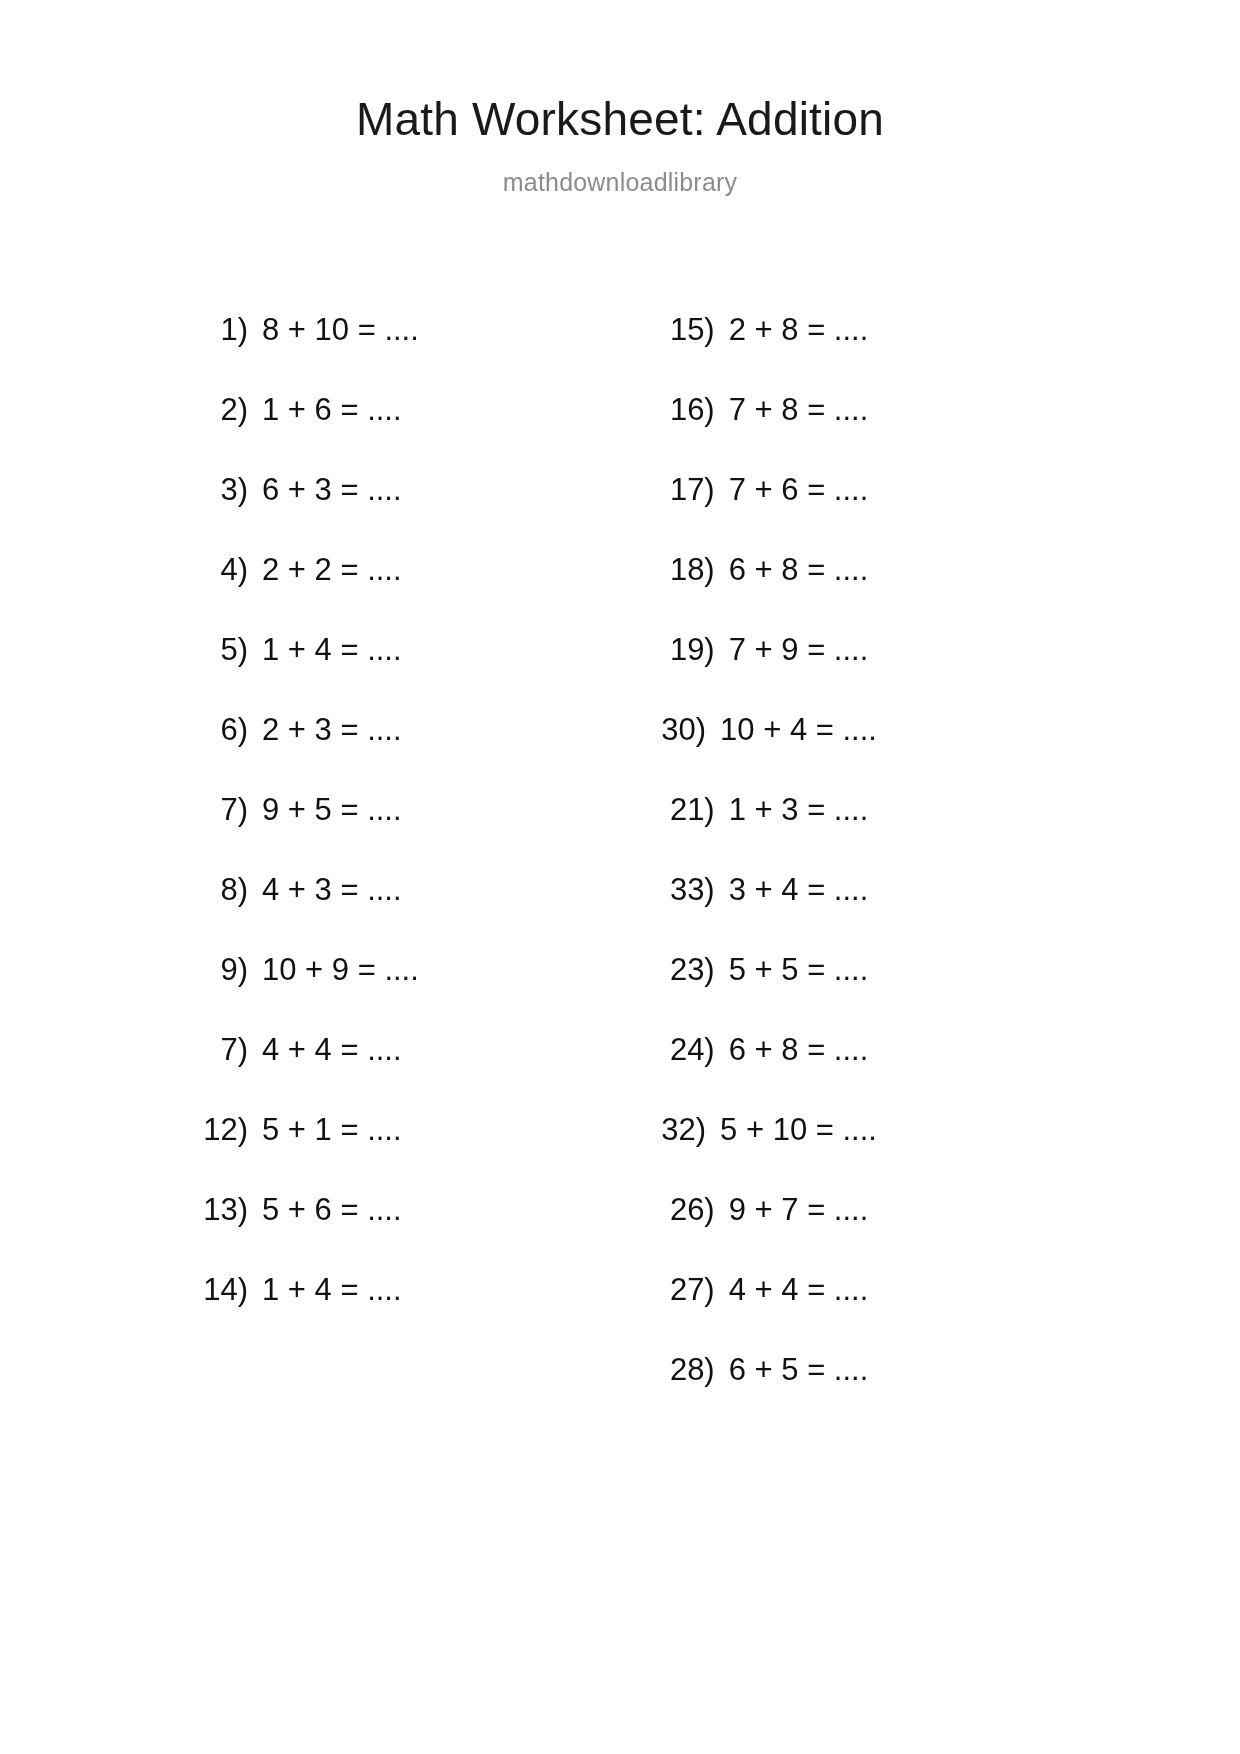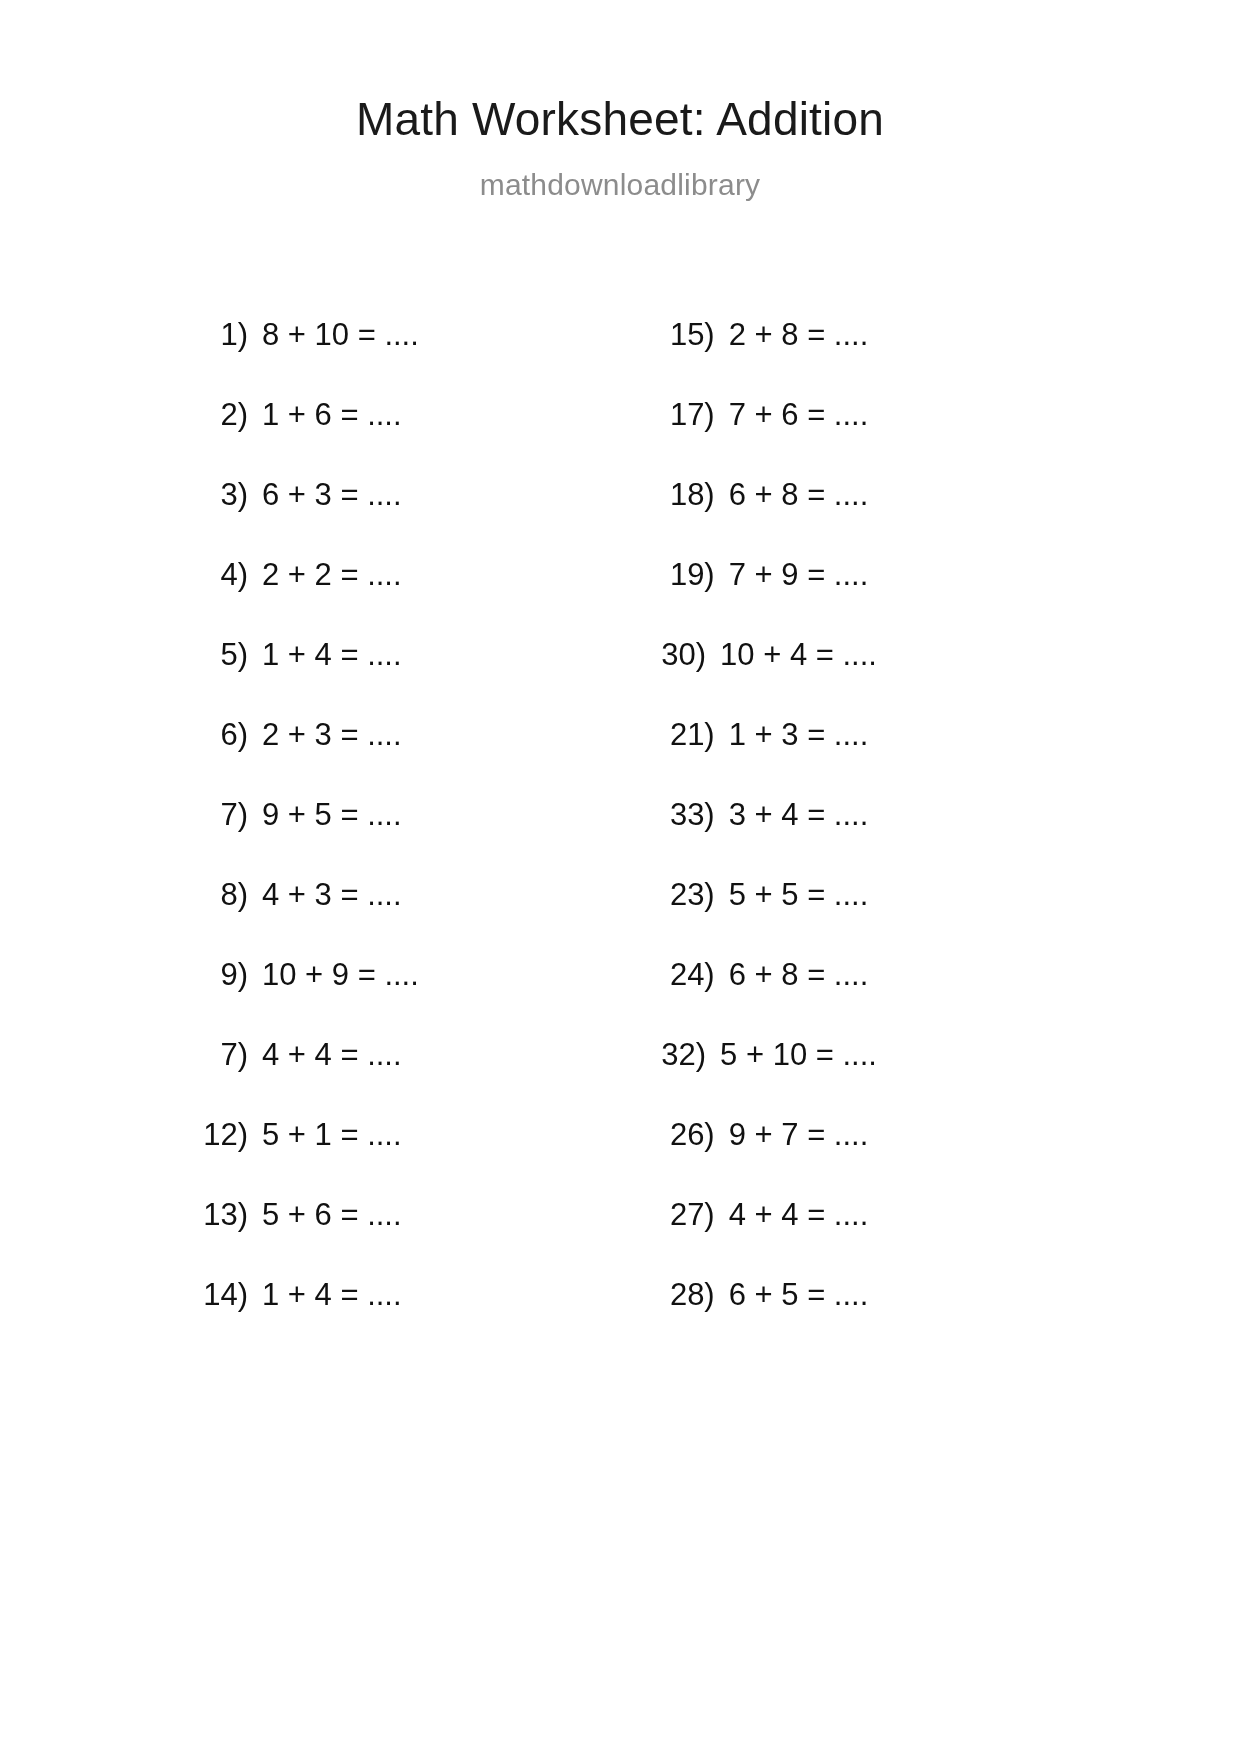--- a/index.html
+++ b/index.html
@@ -25,21 +25,21 @@
     text-align: center;
     font-size: 46px;
     font-weight: 400;
     color: #1a1a1a;
     margin: 0;
     padding-top: 92px;
     letter-spacing: 0.2px;
   }
   .subtitle {
     text-align: center;
-    font-size: 30px;
+    font-size: 25px;
     color: #8c8c8c;
     margin: 0;
     padding-top: 22px;
     letter-spacing: 0.2px;
   }
   .problems {
     display: flex;
     flex-direction: row;
     padding-top: 92px;
   }
@@ -139,20 +139,24 @@
         <span class="pbody">1 + 4 = ....</span>
       </div>
     </div>
 
     <div class="col col-right">
       <div class="problem">
         <span class="pnum">15)</span>
         <span class="pbody">2 + 8 = ....</span>
       </div>
       <div class="problem">
+        <span class="pnum">16)</span>
+        <span class="pbody">7 + 8 = ....</span>
+      </div>
+      <div class="problem">
         <span class="pnum">17)</span>
         <span class="pbody">7 + 6 = ....</span>
       </div>
       <div class="problem">
         <span class="pnum">18)</span>
         <span class="pbody">6 + 8 = ....</span>
       </div>
       <div class="problem">
         <span class="pnum">19)</span>
         <span class="pbody">7 + 9 = ....</span>

